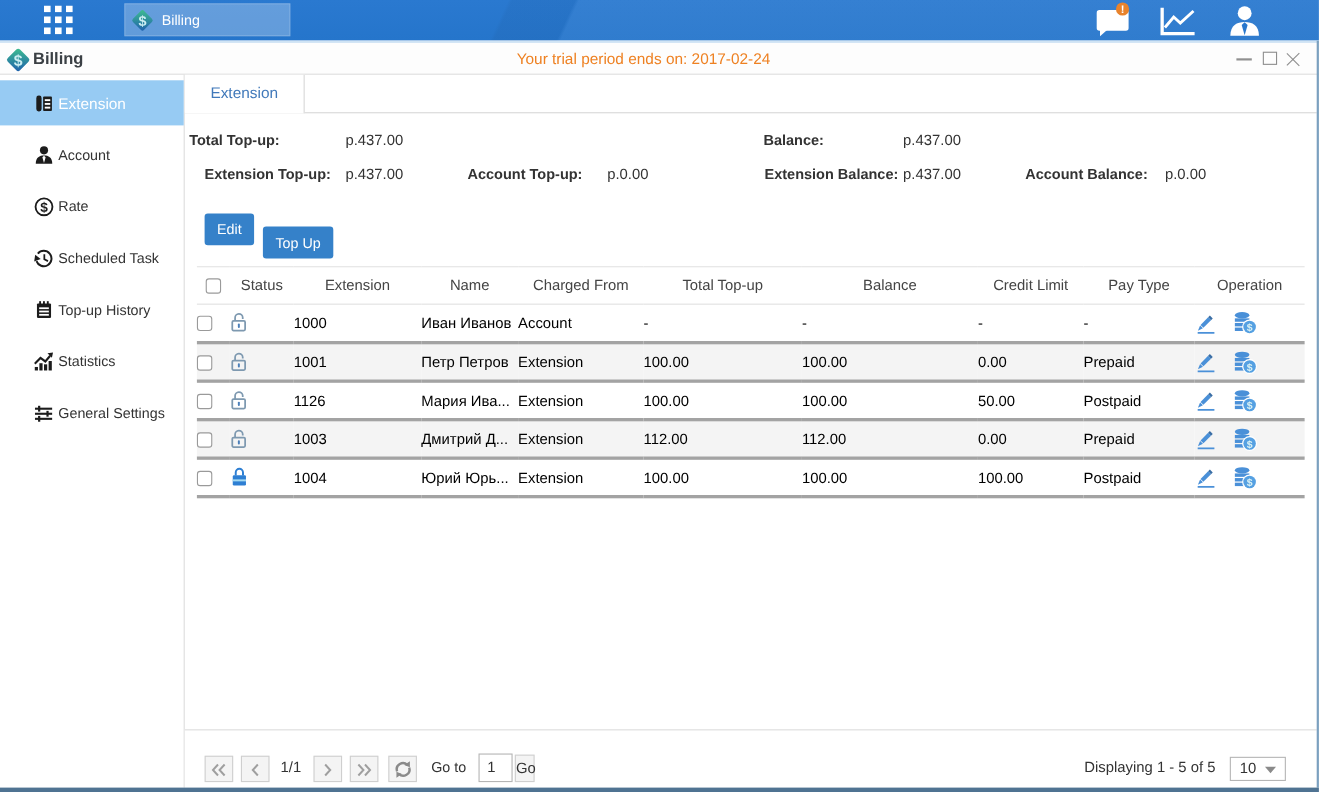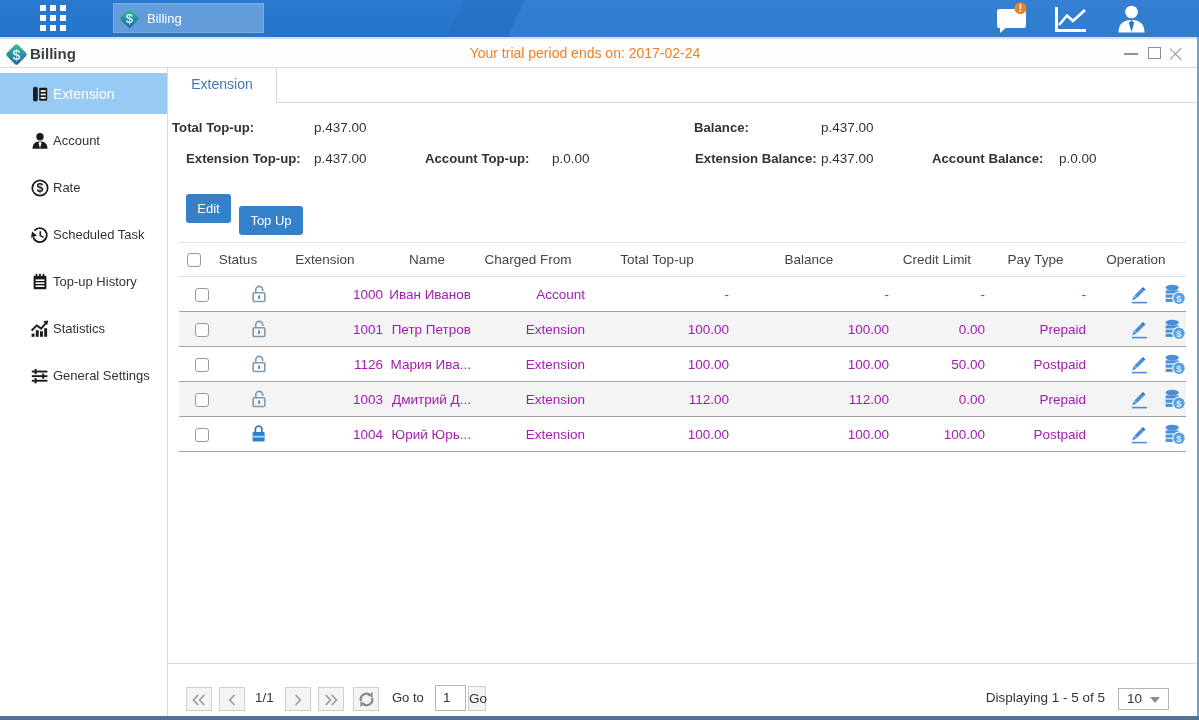--- a/index.html
+++ b/index.html
@@ -53,21 +53,21 @@
 
 
 .btn { position:absolute; background:#3581c9; color:#fff; font-size:13px; text-align:center;
   border-radius:3px; line-height:29px; height:29px; }
 #btn-edit { left:18px; top:126px; width:45px; }
 #btn-top { left:71px; top:138px; width:64px; }
 
 
 #tbl { position:absolute; left:11px; top:174px; width:1007px; border-collapse:collapse; table-layout:fixed; }
 #tbl th { font-weight:normal; color:#444; font-size:13.5px; height:34px; border-top:1px solid #e3e3e3; border-bottom:1px solid #e0e0e0; text-align:center; }
-#tbl td { font-size:13.5px; color:#a21caf; height:35px; text-align:right; border-bottom:1px solid #a3a3a3; }
+#tbl td { font-size:13.5px; color:#000000; height:35px; text-align:left; border-bottom:3px solid #a3a3a3; }
 #tbl tr.alt td { background:#f4f4f4; }
 .cb { display:inline-block; width:14px; height:14px; border:1px solid #9a9a9a; border-radius:3px; background:#fff; vertical-align:middle; }
 .opicons svg { vertical-align:middle; }
 .opicons .gap { display:inline-block; width:14px; }
 
 
 #pgbar { position:absolute; left:0px; top:595px; width:1029px; height:53px; border-top:1px solid #dcdcdc; background:#fff; }
 .pbtn { position:absolute; top:23px; width:26px; height:24px; background:#f4f4f4; border:1px solid #cfcfcf; color:#9a9a9a;
   text-align:center; line-height:21px; font-size:17px; }
 #pg-txt { position:absolute; left:87px; top:26px; font-size:13.5px; color:#333; }

